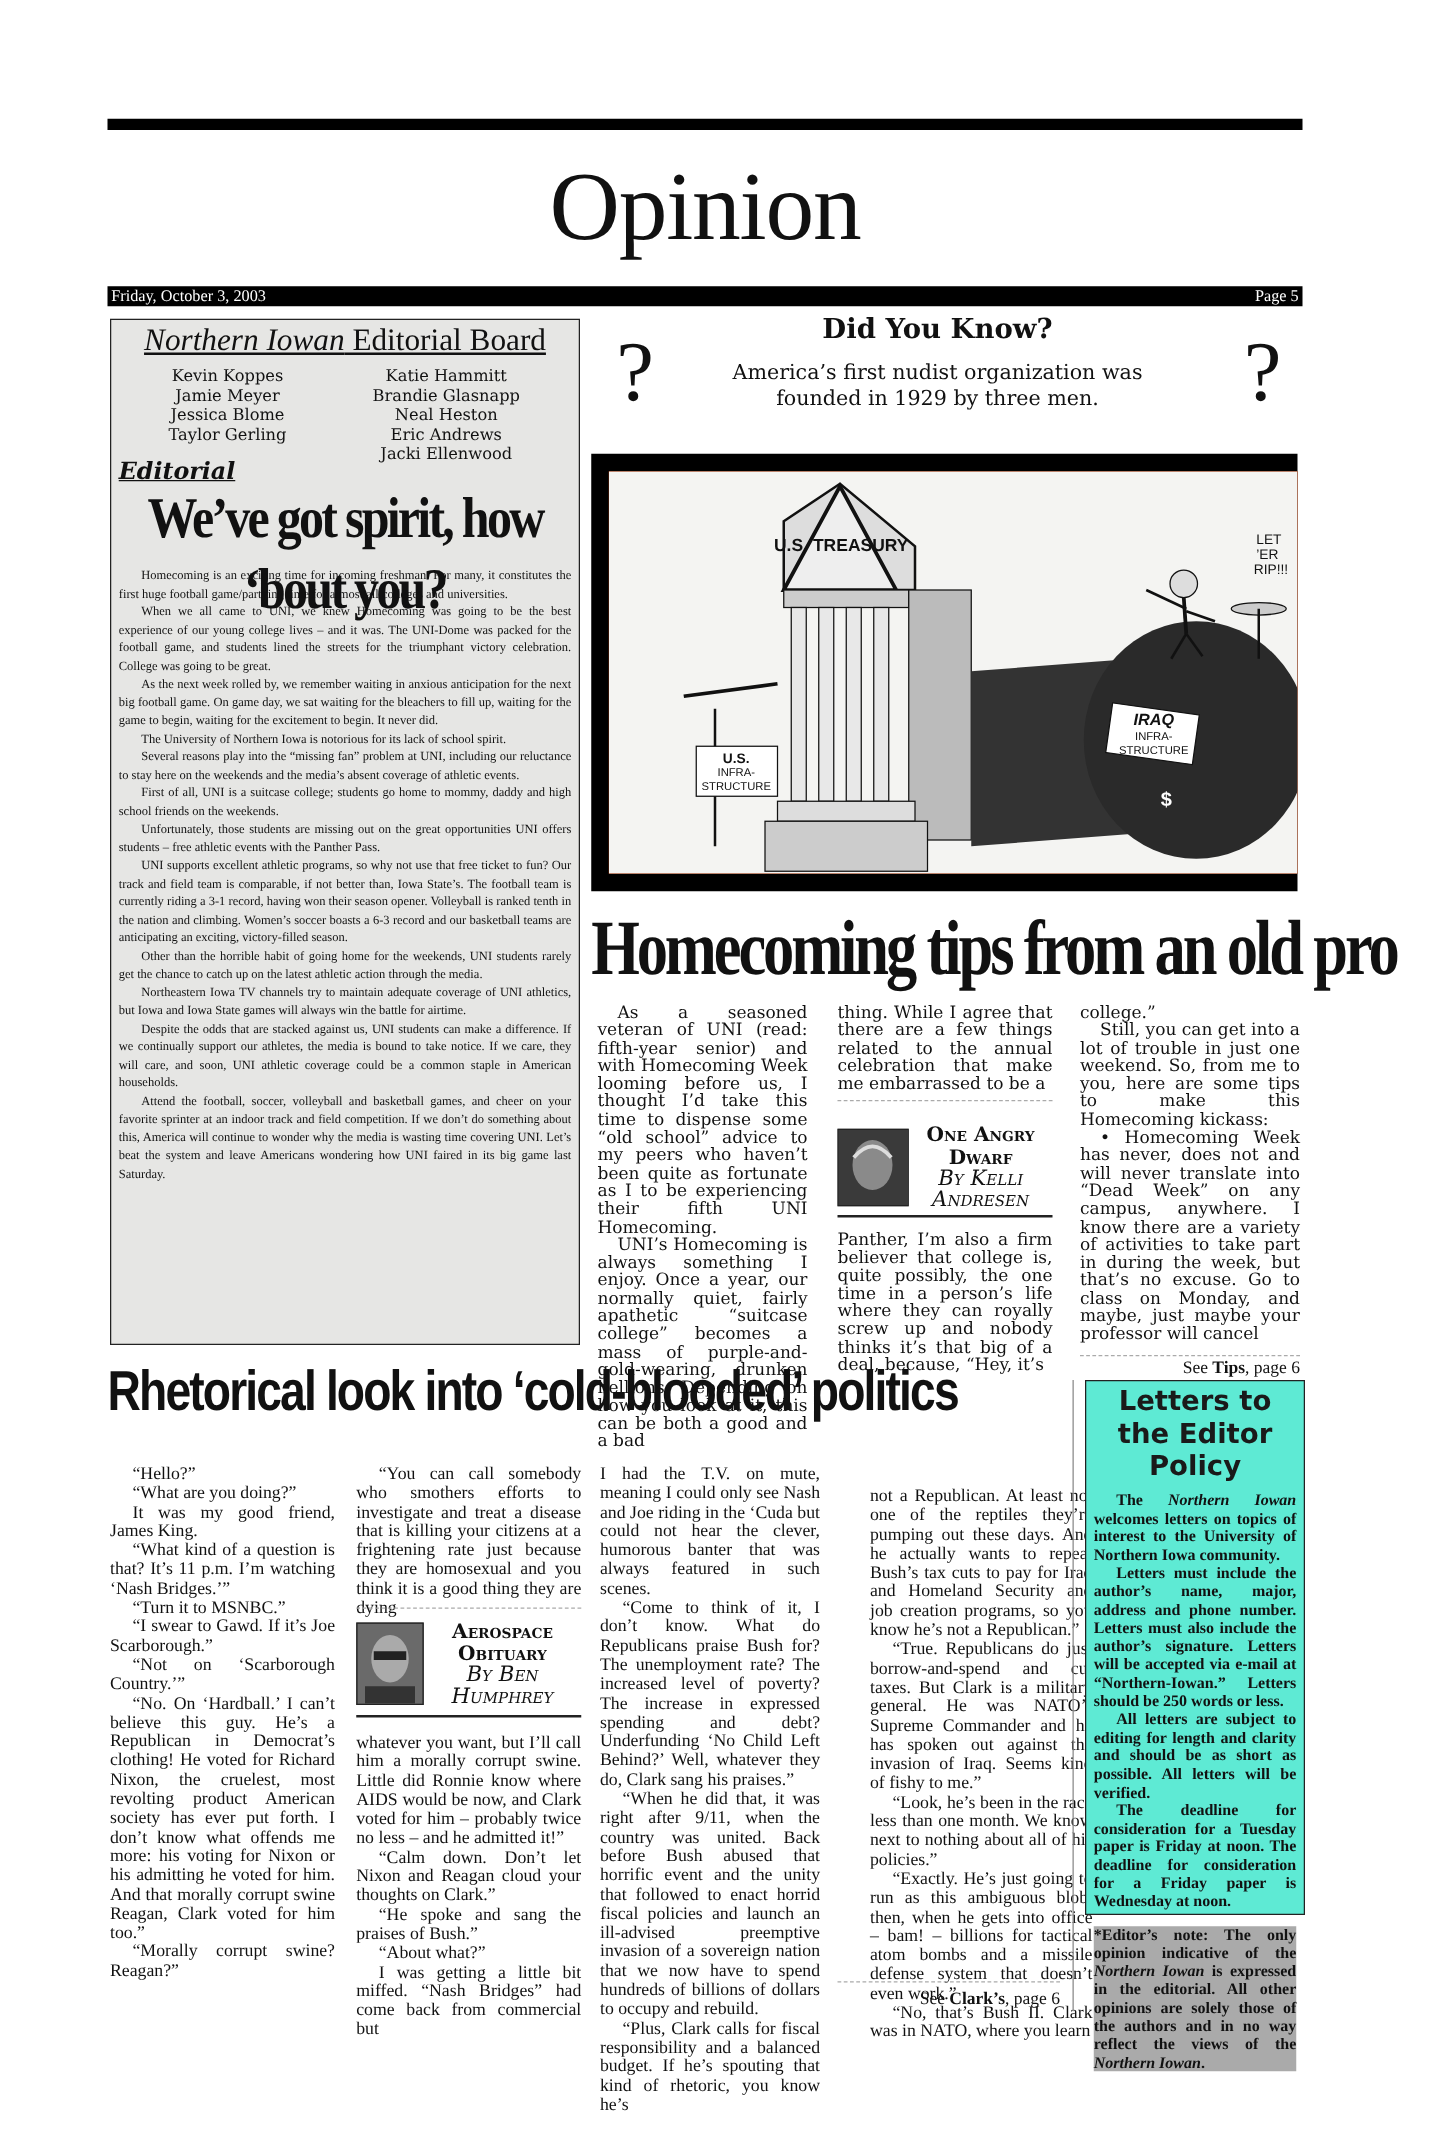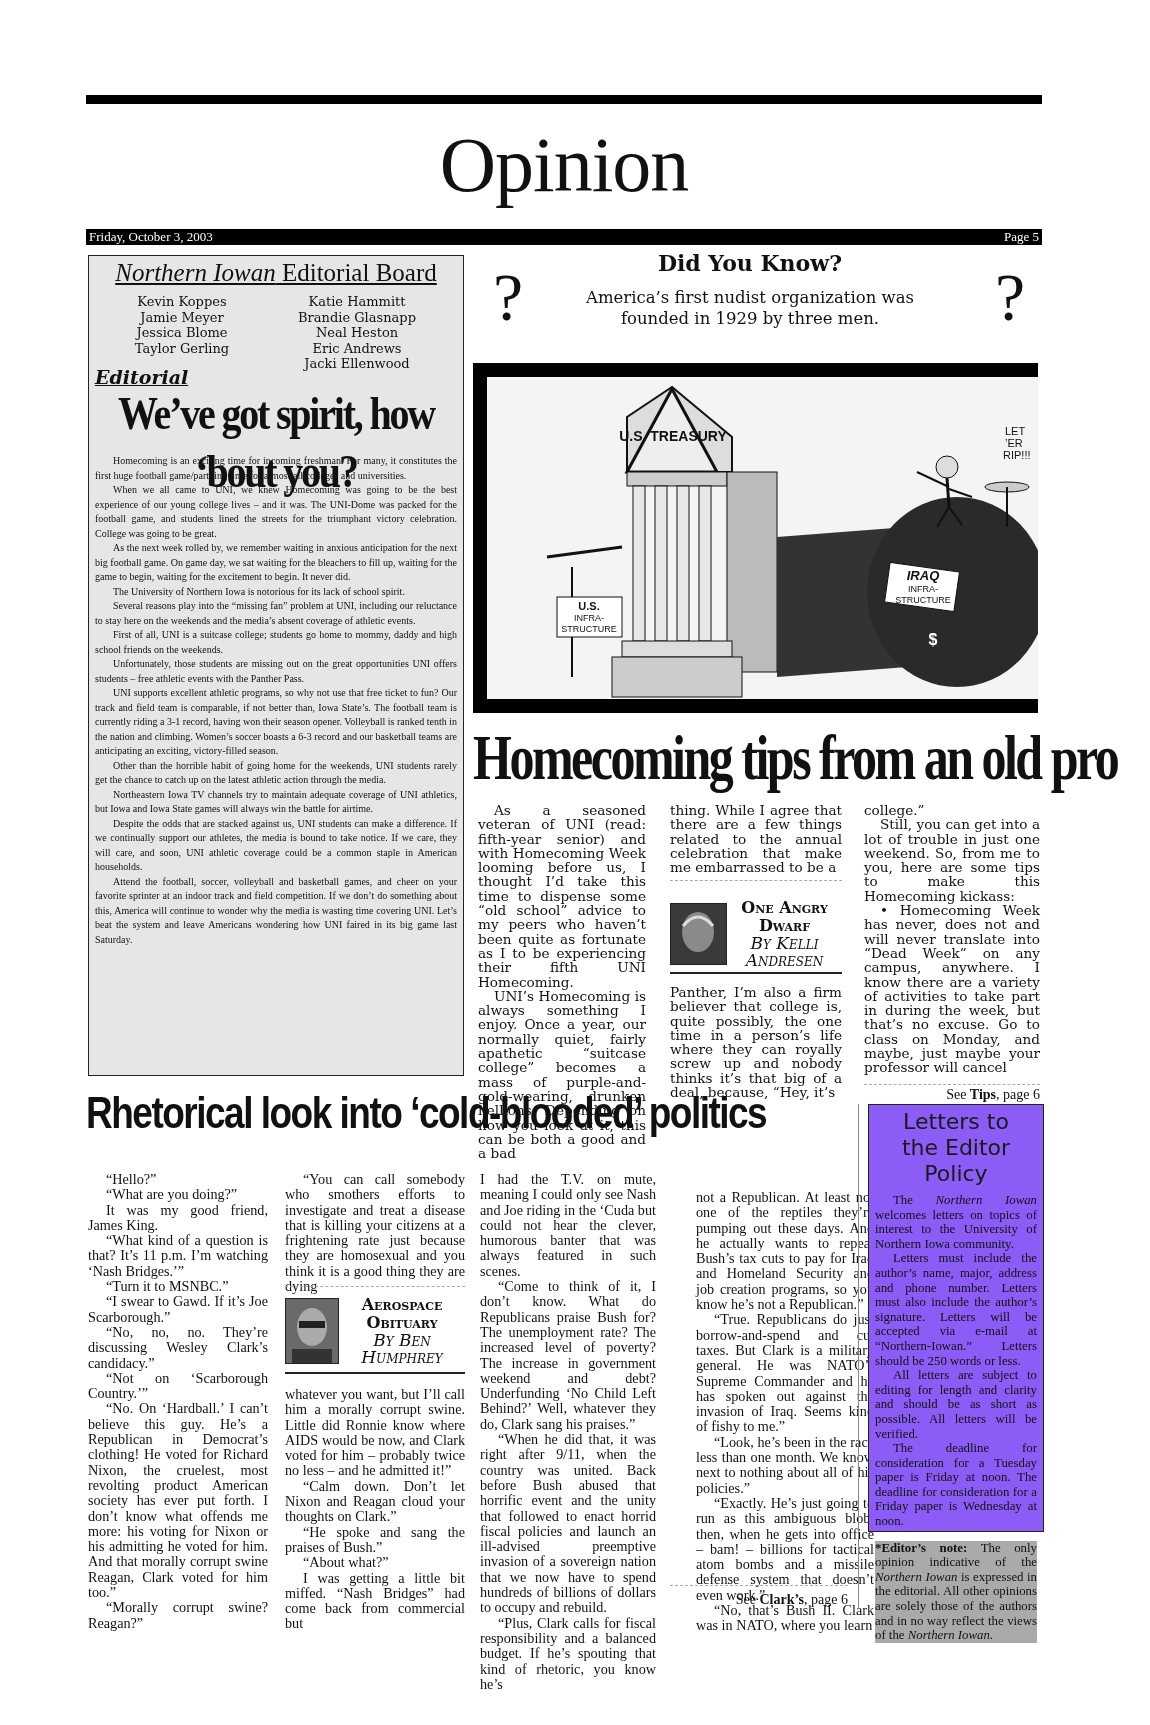--- a/index.html
+++ b/index.html
@@ -42,21 +42,21 @@
   .sig-text { text-align: center; }
   .sig-name { font-family: "DejaVu Serif", serif; font-weight: bold; font-variant: small-caps; font-size: 16px; line-height: 18px; }
   .sig-by { font-family: "DejaVu Serif", serif; font-style: italic; font-variant: small-caps; font-size: 17px; line-height: 17px; }
 
   .see-link { font-family: "Liberation Serif", serif; font-size: 14px; text-align: right; }
 
   .pol-head { left: 86px; top: 1084px; width: 760px; font-family: "Liberation Sans", sans-serif; font-weight: bold; font-size: 37px; line-height: 48px; letter-spacing: -1.5px; transform-origin: left top; transform: scaleY(1.22); white-space: nowrap; }
   .pol-col { font-family: "Liberation Serif", serif; font-size: 14.2px; line-height: 15.3px; text-align: justify; }
   .pol-col p { margin: 0; text-indent: 18px; }
 
-  .letters { left: 868px; top: 1104px; width: 176px; height: 428px; border: 1.5px solid #222; background: #8b5cf6; box-sizing: border-box; }
+  .letters { left: 868px; top: 1104px; width: 176px; height: 428px; border: 1.5px solid #222; background: #5eead4; box-sizing: border-box; font-weight: bold; }
   .letters-title { position: absolute; left: 0; top: 4px; width: 100%; text-align: center; font-family: "DejaVu Sans", sans-serif; font-size: 22px; line-height: 26px; color: #1a1a1a; }
   .letters-body { position: absolute; left: 6px; top: 88px; width: 162px; font-family: "Liberation Serif", serif; font-size: 12.8px; line-height: 14.6px; text-align: justify; }
   .letters-body p { margin: 0; text-indent: 18px; }
   .letters-note { margin-top: 12px !important; text-indent: 0 !important; background: #aaa; }
   .vrule { width: 1px; background: #888; }
 </style>
 </head>
 <body>
 
 <div class="abs topbar"></div>
@@ -196,21 +196,20 @@
 
 <div class="abs pol-head">Rhetorical look into ‘cold-blooded’ politics</div>
 
 <div class="abs pol-col" style="left:88px; top:1172px; width:180px;">
   <p>“Hello?”</p>
   <p>“What are you doing?”</p>
   <p>It was my good friend, James King.</p>
   <p>“What kind of a question is that? It’s 11 p.m. I’m watching ‘Nash Bridges.’”</p>
   <p>“Turn it to MSNBC.”</p>
   <p>“I swear to Gawd. If it’s Joe Scarborough.”</p>
-  <p>“No, no, no. They’re discussing Wesley Clark’s candidacy.”</p>
   <p>“Not on ‘Scarborough Country.’”</p>
   <p>“No. On ‘Hardball.’ I can’t believe this guy. He’s a Republican in Democrat’s clothing! He voted for Richard Nixon, the cruelest, most revolting product American society has ever put forth. I don’t know what offends me more: his voting for Nixon or his admitting he voted for him. And that morally corrupt swine Reagan, Clark voted for him too.”</p>
   <p>“Morally corrupt swine? Reagan?”</p>
 </div>
 
 <div class="abs pol-col" style="left:285px; top:1172px; width:180px;">
   <p>“You can call somebody who smothers efforts to investigate and treat a disease that is killing your citizens at a frightening rate just because they are homosexual and you think it is a good thing they are dying</p>
 </div>
 <div class="abs sep-dash" style="left:285px; top:1286px; width:180px;"></div>
 <div class="abs col-sig" style="left:285px; top:1296px; width:180px; height:70px;">
@@ -232,21 +231,21 @@
 <div class="abs pol-col" style="left:285px; top:1387px; width:180px;">
   <p style="text-indent:0">whatever you want, but I’ll call him a morally corrupt swine. Little did Ronnie know where AIDS would be now, and Clark voted for him – probably twice no less – and he admitted it!”</p>
   <p>“Calm down. Don’t let Nixon and Reagan cloud your thoughts on Clark.”</p>
   <p>“He spoke and sang the praises of Bush.”</p>
   <p>“About what?”</p>
   <p>I was getting a little bit miffed. “Nash Bridges” had come back from commercial but</p>
 </div>
 
 <div class="abs pol-col" style="left:480px; top:1172px; width:176px;">
   <p style="text-indent:0">I had the T.V. on mute, meaning I could only see Nash and Joe riding in the ‘Cuda but could not hear the clever, humorous banter that was always featured in such scenes.</p>
-  <p>“Come to think of it, I don’t know. What do Republicans praise Bush for? The unemployment rate? The increased level of poverty? The increase in government weekend and debt? Underfunding ‘No Child Left Behind?’ Well, whatever they do, Clark sang his praises.”</p>
+  <p>“Come to think of it, I don’t know. What do Republicans praise Bush for? The unemployment rate? The increased level of poverty? The increase in expressed spending and debt? Underfunding ‘No Child Left Behind?’ Well, whatever they do, Clark sang his praises.”</p>
   <p>“When he did that, it was right after 9/11, when the country was united. Back before Bush abused that horrific event and the unity that followed to enact horrid fiscal policies and launch an ill-advised preemptive invasion of a sovereign nation that we now have to spend hundreds of billions of dollars to occupy and rebuild.</p>
   <p>“Plus, Clark calls for fiscal responsibility and a balanced budget. If he’s spouting that kind of rhetoric, you know he’s</p>
 </div>
 
 <div class="abs pol-col" style="left:696px; top:1172px; width:178px;margin-top:18px;">
   <p style="text-indent:0">not a Republican. At least not one of the reptiles they’re pumping out these days. And he actually wants to repeal Bush’s tax cuts to pay for Iraq and Homeland Security and job creation programs, so you know he’s not a Republican.”</p>
   <p>“True. Republicans do just borrow-and-spend and cut taxes. But Clark is a military general. He was NATO’s Supreme Commander and he has spoken out against the invasion of Iraq. Seems kind of fishy to me.”</p>
   <p>“Look, he’s been in the race less than one month. We know next to nothing about all of his policies.”</p>
   <p>“Exactly. He’s just going to run as this ambiguous blob, then, when he gets into office – bam! – billions for tactical atom bombs and a missile defense system that doesn’t even work.”</p>
   <p>“No, that’s Bush II. Clark was in NATO, where you learn</p>

